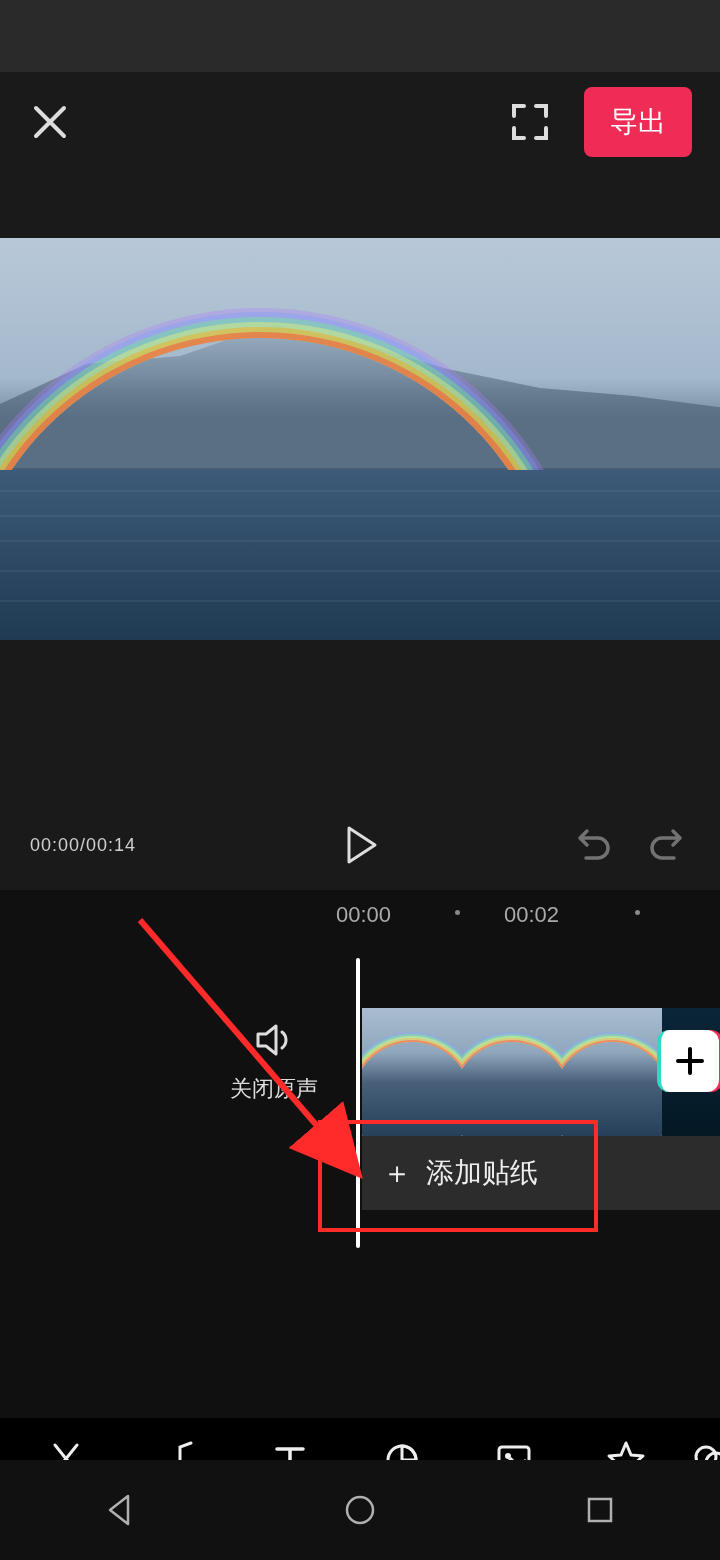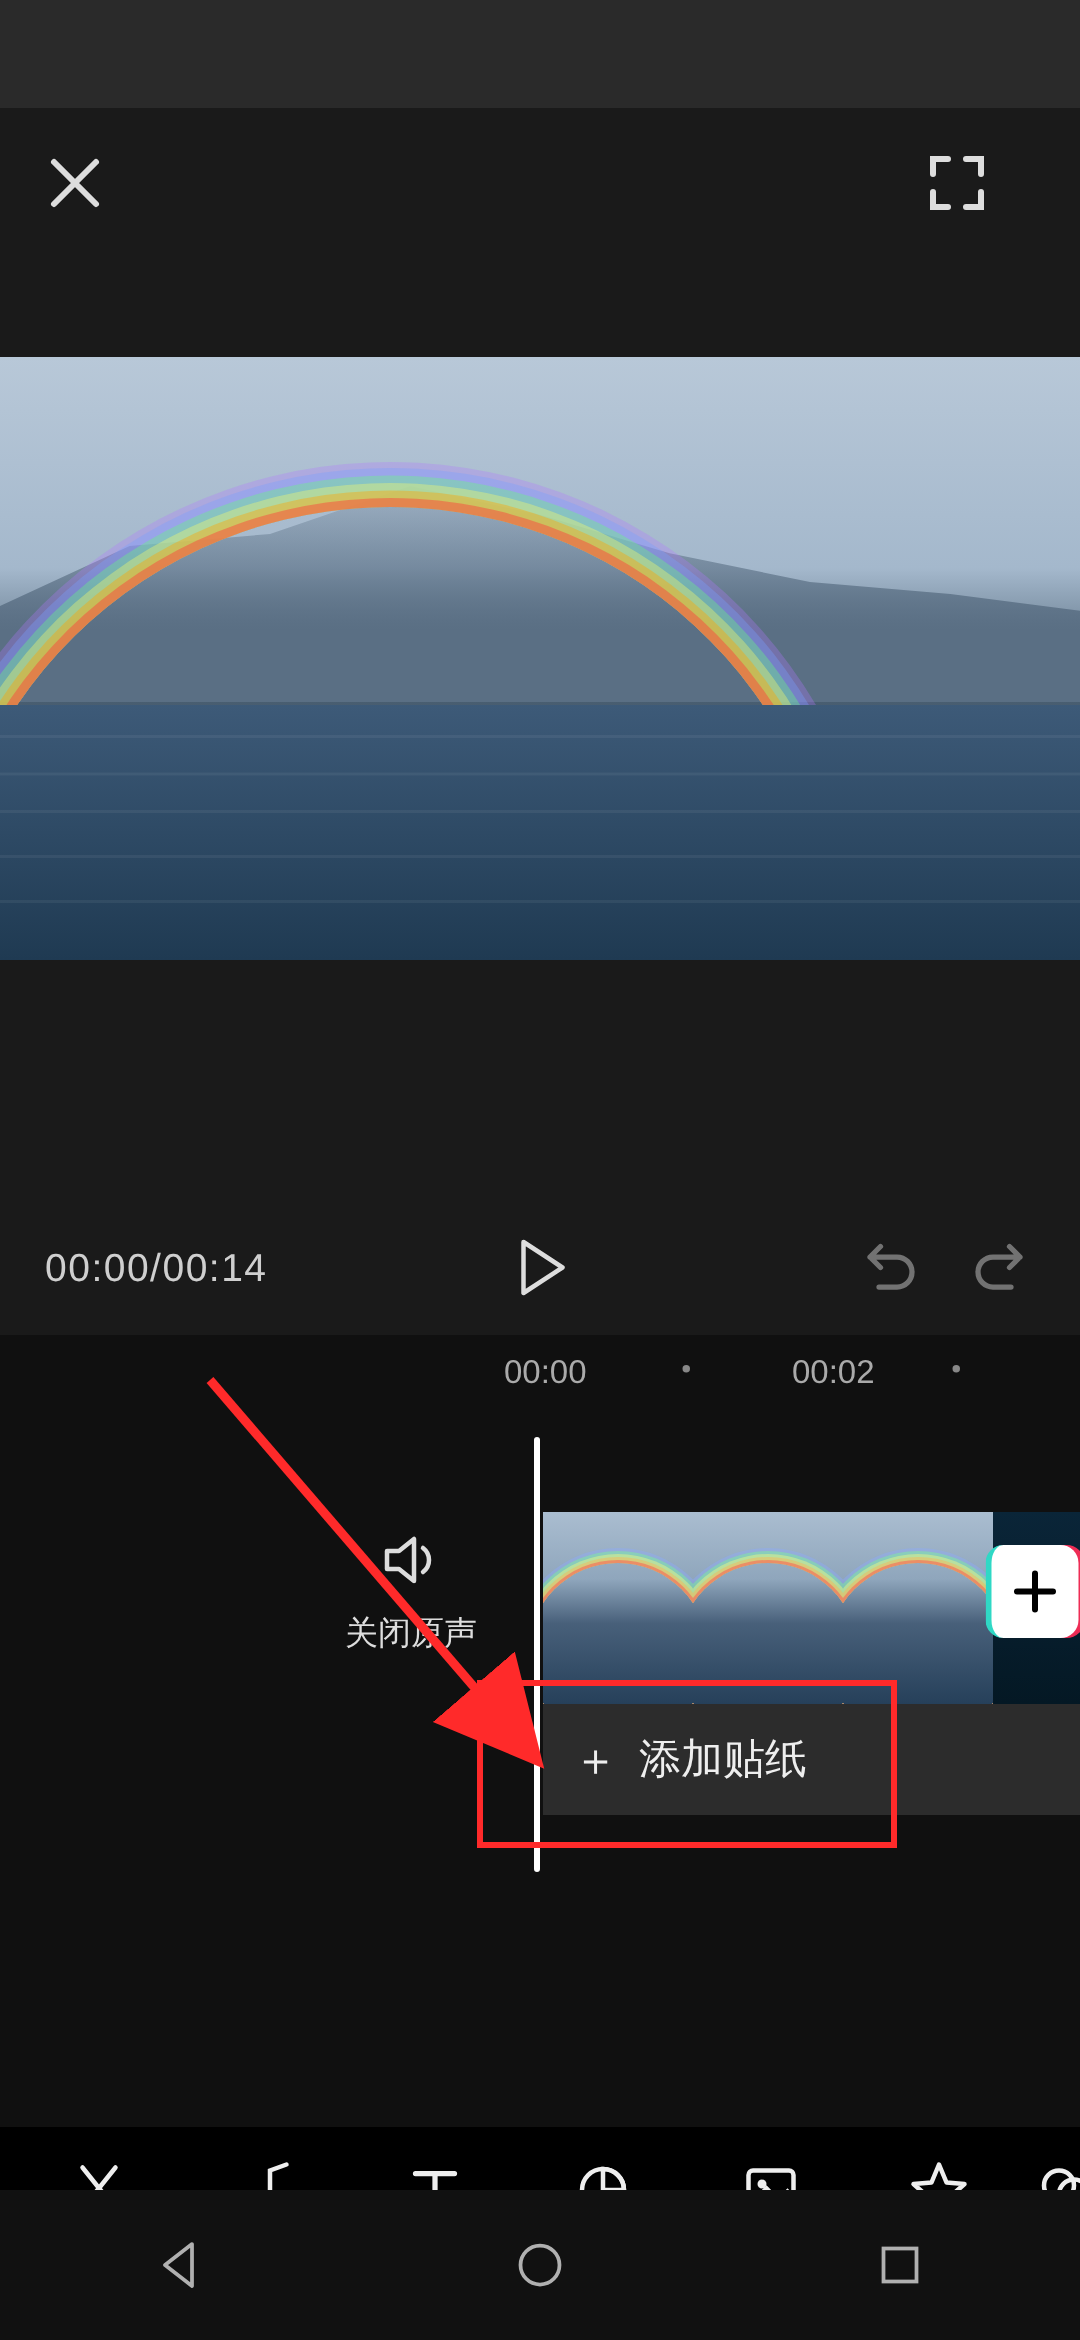--- a/index.html
+++ b/index.html
@@ -68,21 +68,21 @@
   }
   .wave { position: absolute; left: 0; right: 0; height: 2px; background: rgba(255,255,255,0.06); }
   .preview-gap2 { height: 160px; background: #1a1a1a; }
   .play-controls {
     height: 90px;
     background: #1a1a1a;
     display: flex;
     align-items: center;
     padding: 0 30px;
   }
-  .time-counter { font-size: 26px; color: #cfcfcf; letter-spacing: 1px; }
+  .time-counter { font-size: 18px; color: #cfcfcf; letter-spacing: 1px; }
   .play-btn {
     position: absolute;
     left: 50%; transform: translateX(-50%);
     width: 46px; height: 46px; cursor: pointer;
   }
   .play-btn svg { width: 100%; height: 100%; }
   .undo-redo { margin-left: auto; display: flex; gap: 36px; }
   .undo-btn, .redo-btn { width: 42px; height: 42px; opacity: 0.55; cursor: pointer; }
   .undo-btn svg, .redo-btn svg { width: 100%; height: 100%; }
 
@@ -237,20 +237,21 @@
     <svg viewBox="0 0 44 44">
         <path d="M8 8 L36 36 M36 8 L8 36" stroke="#ddd" stroke-width="4" stroke-linecap="round"></path>
       </svg>
   </div>
   <div class="top-spacer"></div>
   <div class="fullscreen-btn">
     <svg viewBox="0 0 44 44">
       <path d="M6 16 V6 H16 M28 6 H38 V16 M38 28 V38 H28 M16 38 H6 V28" stroke="#ddd" stroke-width="4" fill="none" stroke-linecap="round"></path>
     </svg>
   </div>
+  <button class="export-btn">导出</button>
 </div>
 
 <div class="preview-gap"></div>
 
 <div class="preview">
   <div class="mountain"></div>
   <div class="rainbow"></div>
   <div class="water">
     <div class="wave" style="top:20px"></div>
     <div class="wave" style="top:45px"></div>
@@ -281,21 +282,21 @@
       <svg viewBox="0 0 42 42">
           <path d="M32 14 H14 A10 10 0 0 0 14 34 H26 M32 14 L25 7 M32 14 L25 21" fill="none" stroke="#bbb" stroke-width="3.5" stroke-linecap="round"></path>
         </svg>
     </div>
   </div>
 </div>
 
 <div class="ruler">
   <div class="ruler-mark" style="left:336px">00:00</div>
   <div class="ruler-dot" style="left:455px"></div>
-  <div class="ruler-mark" style="left:528px">00:02</div>
+  <div class="ruler-mark" style="left:504px">00:02</div>
   <div class="ruler-dot" style="left:635px"></div>
 </div>
 
 <div class="timeline">
   <div class="mute-block">
     <svg viewBox="0 0 44 44">
       <path d="M6 16 H14 L24 8 V36 L14 28 H6 Z" fill="none" stroke="#ddd" stroke-width="3" stroke-linejoin="round"></path>
       <path d="M30 14 A10 10 0 0 1 30 30" fill="none" stroke="#ddd" stroke-width="3" stroke-linecap="round"></path>
     </svg>
     <div class="mute-label">关闭原声</div>

